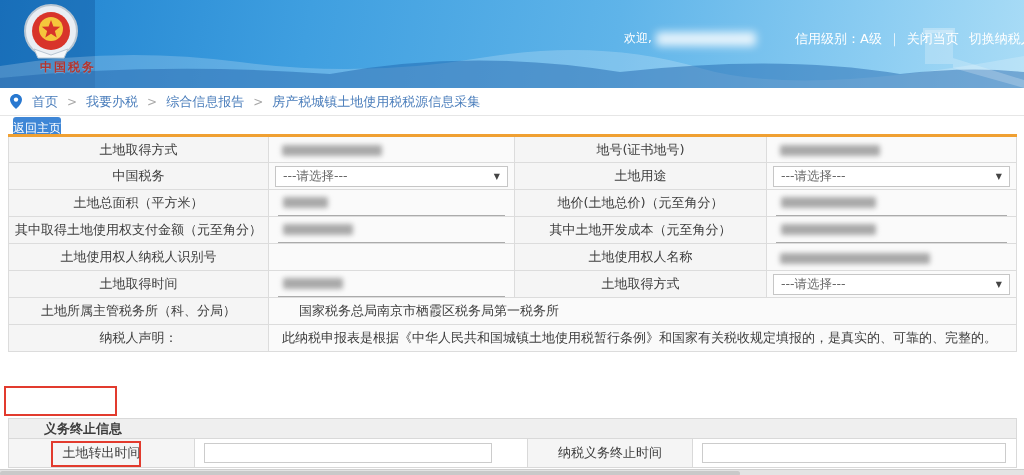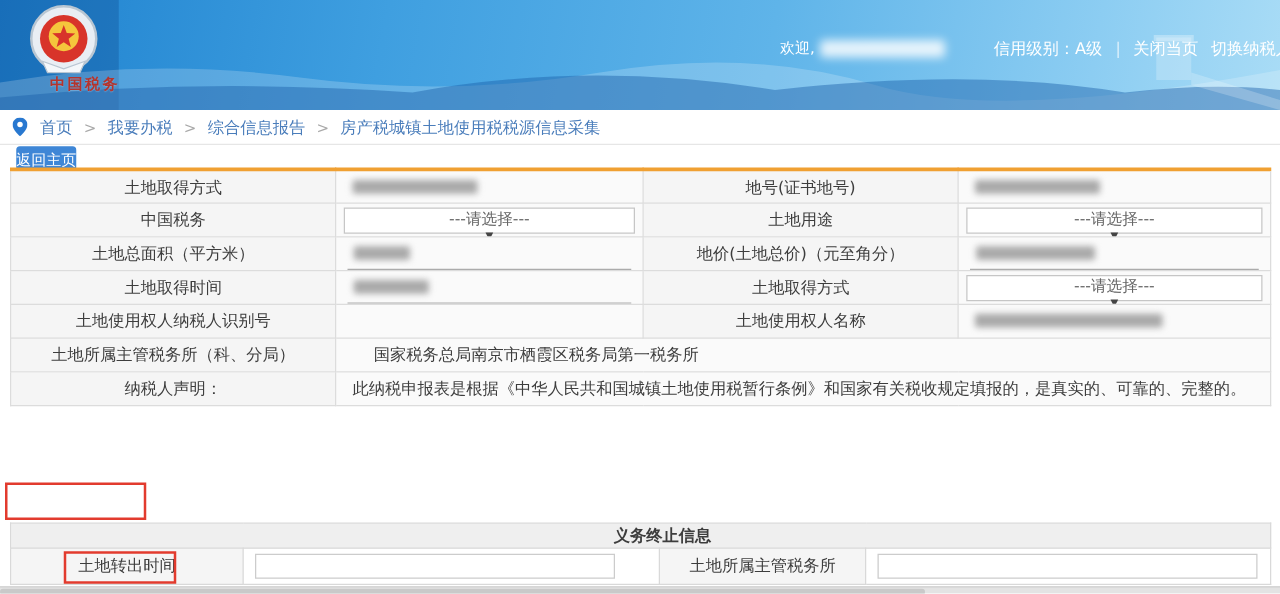--- a/index.html
+++ b/index.html
@@ -39,37 +39,37 @@
 
   
   .form-table { position:absolute; left:8px; top:134px; width:1008px; border-collapse:collapse;
                 table-layout:fixed; border:1px solid #c5c5c5; border-top:3px solid #f0a032; }
   .form-table td { border:1px solid #dcdcdc; height:27px; font-size:13px; color:#3d3d3d;
                    vertical-align:middle; overflow:hidden; }
   .form-table td.lbl { background:#f5f5f5; text-align:center; }
   .form-table td.val { background:#fafafa; }
   .sel { margin:0 6px; height:21px; background:#fff; border:1px solid #c6c6c6; display:flex;
          align-items:center; justify-content:space-between; padding:0 7px; color:#666;
-         font-size:12.5px; cursor:pointer;flex-direction:column; }
+         font-size:12.5px; cursor:pointer; }
   .sel .arr { font-size:8px; color:#444; }
   .blur { display:inline-block; height:11px; background:#a9a9a9; border-radius:2px;
           filter:blur(2.6px); vertical-align:middle; }
   .w45{width:45px;} .w60{width:60px;} .w70{width:70px;} .w95{width:95px;} .w100{width:100px;} .w150{width:150px;}
   .uin { margin:0 9px; height:25px; border-bottom:1px solid #ababab; display:flex;
          align-items:center; padding-left:5px; cursor:text; }
   .plain-val { padding-left:13px; }
   .office { color:#9a9a9a; font-size:13.5px; padding-left:30px; }
   .stmt { color:#555; font-size:12px; padding-left:13px; }
 
   
   .sec-title { position:absolute; left:10px; top:395px; font-size:14px; color:#333; }
   .term-table { position:absolute; left:8px; top:418px; width:1008px; border-collapse:collapse;
                 table-layout:fixed; border:1px solid #c5c5c5; }
   .term-table td { border:1px solid #d9d9d9; vertical-align:middle; font-size:13px; color:#3d3d3d; }
-  .term-table td.th { height:20px; background:#efefef; text-align:center; font-weight:bold;padding-left:35px; }
+  .term-table td.th { height:20px; background:#efefef; text-align:left; font-weight:bold;padding-left:35px; }
   .term-table td.tl { height:29px; background:#f5f5f5; text-align:center; }
   .term-table td.ti { height:29px; background:#fff; }
   .term-input { display:block; height:20px; border:1px solid #ccc; background:#fff; margin-left:9px;
                 font-family:inherit; font-size:12px; padding:0 4px; }
   .ti1 .term-input { width:288px; }
   .ti2 .term-input { width:304px; }
 
   
   .red-box { position:absolute; border:2px solid #e23b2e; pointer-events:none; }
   .rb1 { left:4px; top:386px; width:113px; height:30px; }
@@ -166,39 +166,53 @@
             </div>
           </td>
       <td class="lbl">地价(土地总价)（元至角分）</td>
       <td class="val">
             <div class="uin">
               <span class="blur w95"></span>
             </div>
           </td>
     </tr>
     <tr>
-      <td class="lbl">土地取得时间</td>
-      <td class="val">
-            <div class="uin">
-              <span class="blur w60"></span>
-            </div>
-          </td>
-      <td class="lbl">土地取得方式</td>
-      <td class="val">
-        <div class="sel">
-              <span>---请选择---</span>
-              <span class="arr">▼</span>
-            </div>
-      </td>
+      <td class="lbl">其中取得土地使用权支付金额（元至角分）</td>
+      <td class="val">
+            <div class="uin">
+              <span class="blur w70"></span>
+            </div>
+          </td>
+      <td class="lbl">其中土地开发成本（元至角分）</td>
+      <td class="val">
+            <div class="uin">
+              <span class="blur w95"></span>
+            </div>
+          </td>
     </tr>
     <tr>
       <td class="lbl">土地使用权人纳税人识别号</td>
       <td class="val"></td>
       <td class="lbl">土地使用权人名称</td>
       <td class="val plain-val"><span class="blur w150"></span></td>
+    </tr>
+    <tr>
+      <td class="lbl">土地取得时间</td>
+      <td class="val">
+            <div class="uin">
+              <span class="blur w60"></span>
+            </div>
+          </td>
+      <td class="lbl">土地取得方式</td>
+      <td class="val">
+        <div class="sel">
+              <span>---请选择---</span>
+              <span class="arr">▼</span>
+            </div>
+      </td>
     </tr>
     <tr>
       <td class="lbl">土地所属主管税务所（科、分局）</td>
       <td class="val office" colspan="3">国家税务总局南京市栖霞区税务局第一税务所</td>
     </tr>
     <tr>
       <td class="lbl">纳税人声明：</td>
       <td class="val stmt" colspan="3">此纳税申报表是根据《中华人民共和国城镇土地使用税暂行条例》和国家有关税收规定填报的，是真实的、可靠的、完整的。</td>
     </tr>
   </tbody>
@@ -214,21 +228,21 @@
       </colgroup>
     <tbody>
         <tr>
       <td class="th" colspan="4">义务终止信息</td>
     </tr>
     <tr>
       <td class="tl">土地转出时间</td>
       <td class="ti ti1">
             <input class="term-input" type="text" style="">
           </td>
-      <td class="tl">土地所属主管税务所</td>
+      <td class="tl">纳税义务终止时间</td>
       <td class="ti ti2">
             <input class="term-input" type="text" style="">
           </td>
     </tr>
   </tbody>
     </table>
 
   <div class="red-box rb1"></div>
   <div class="red-box rb2"></div>
 

